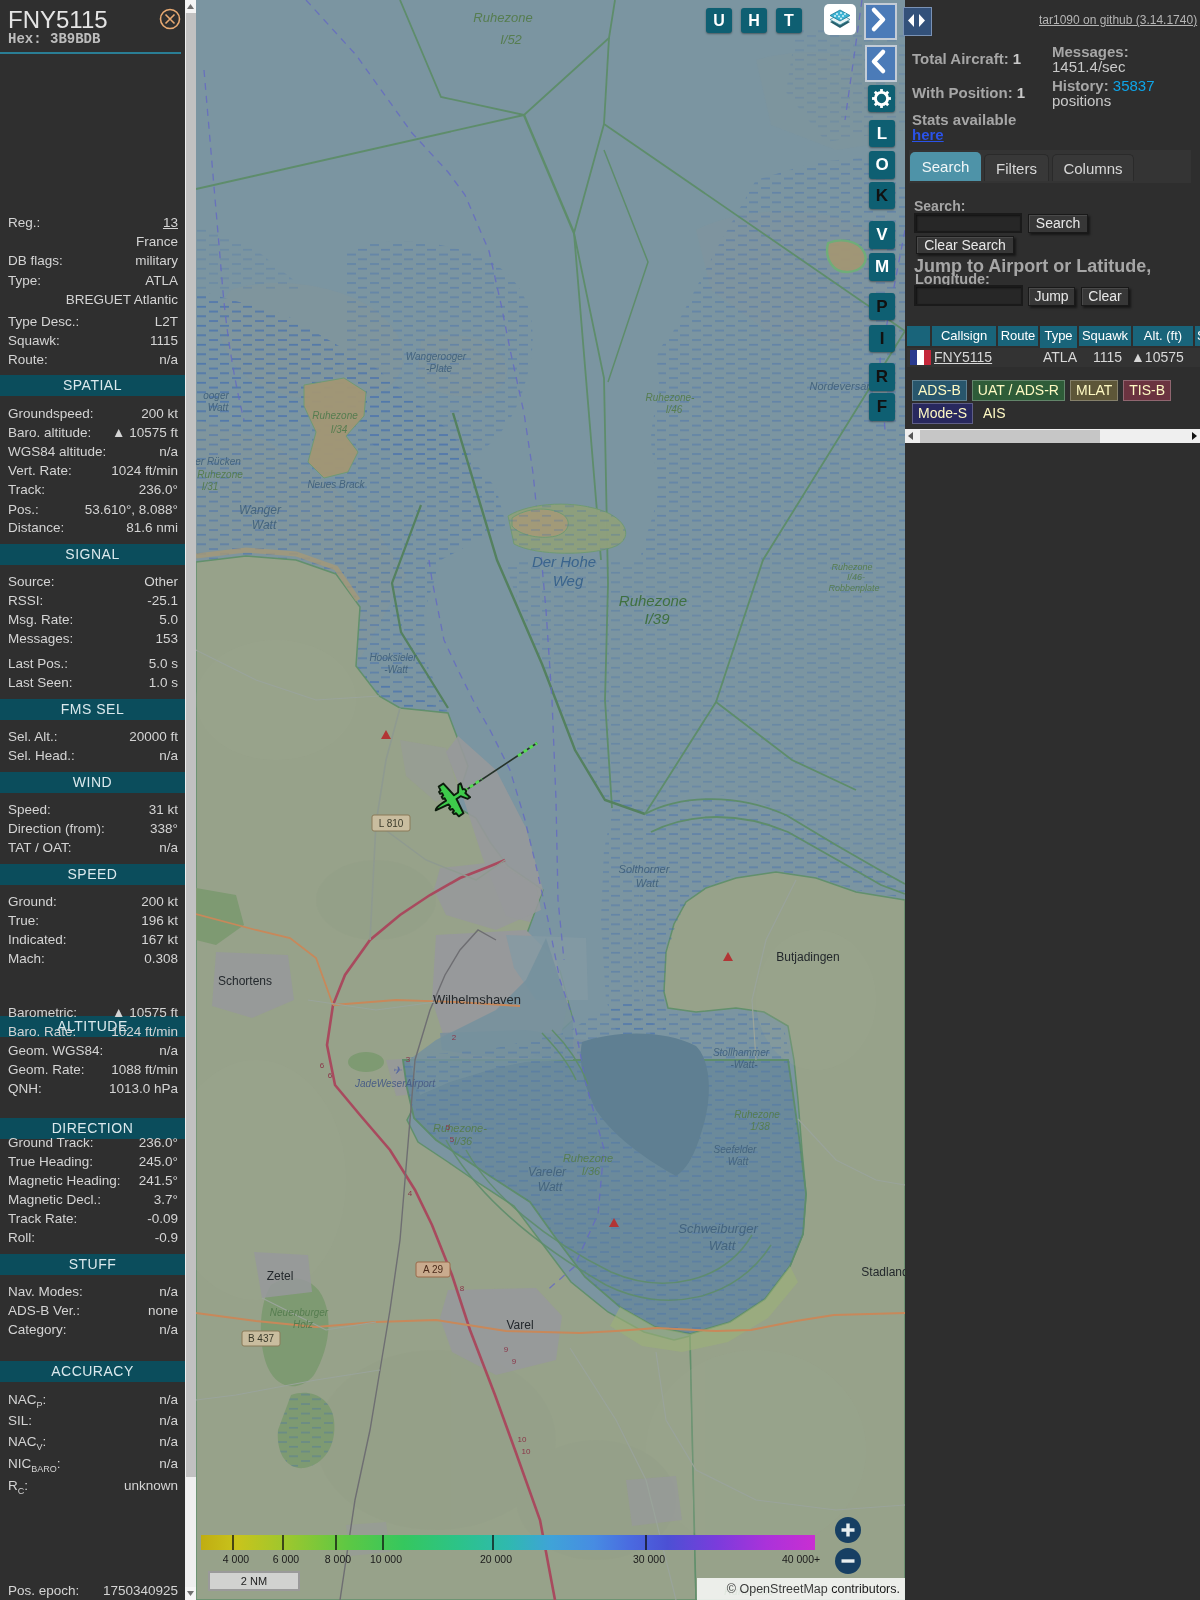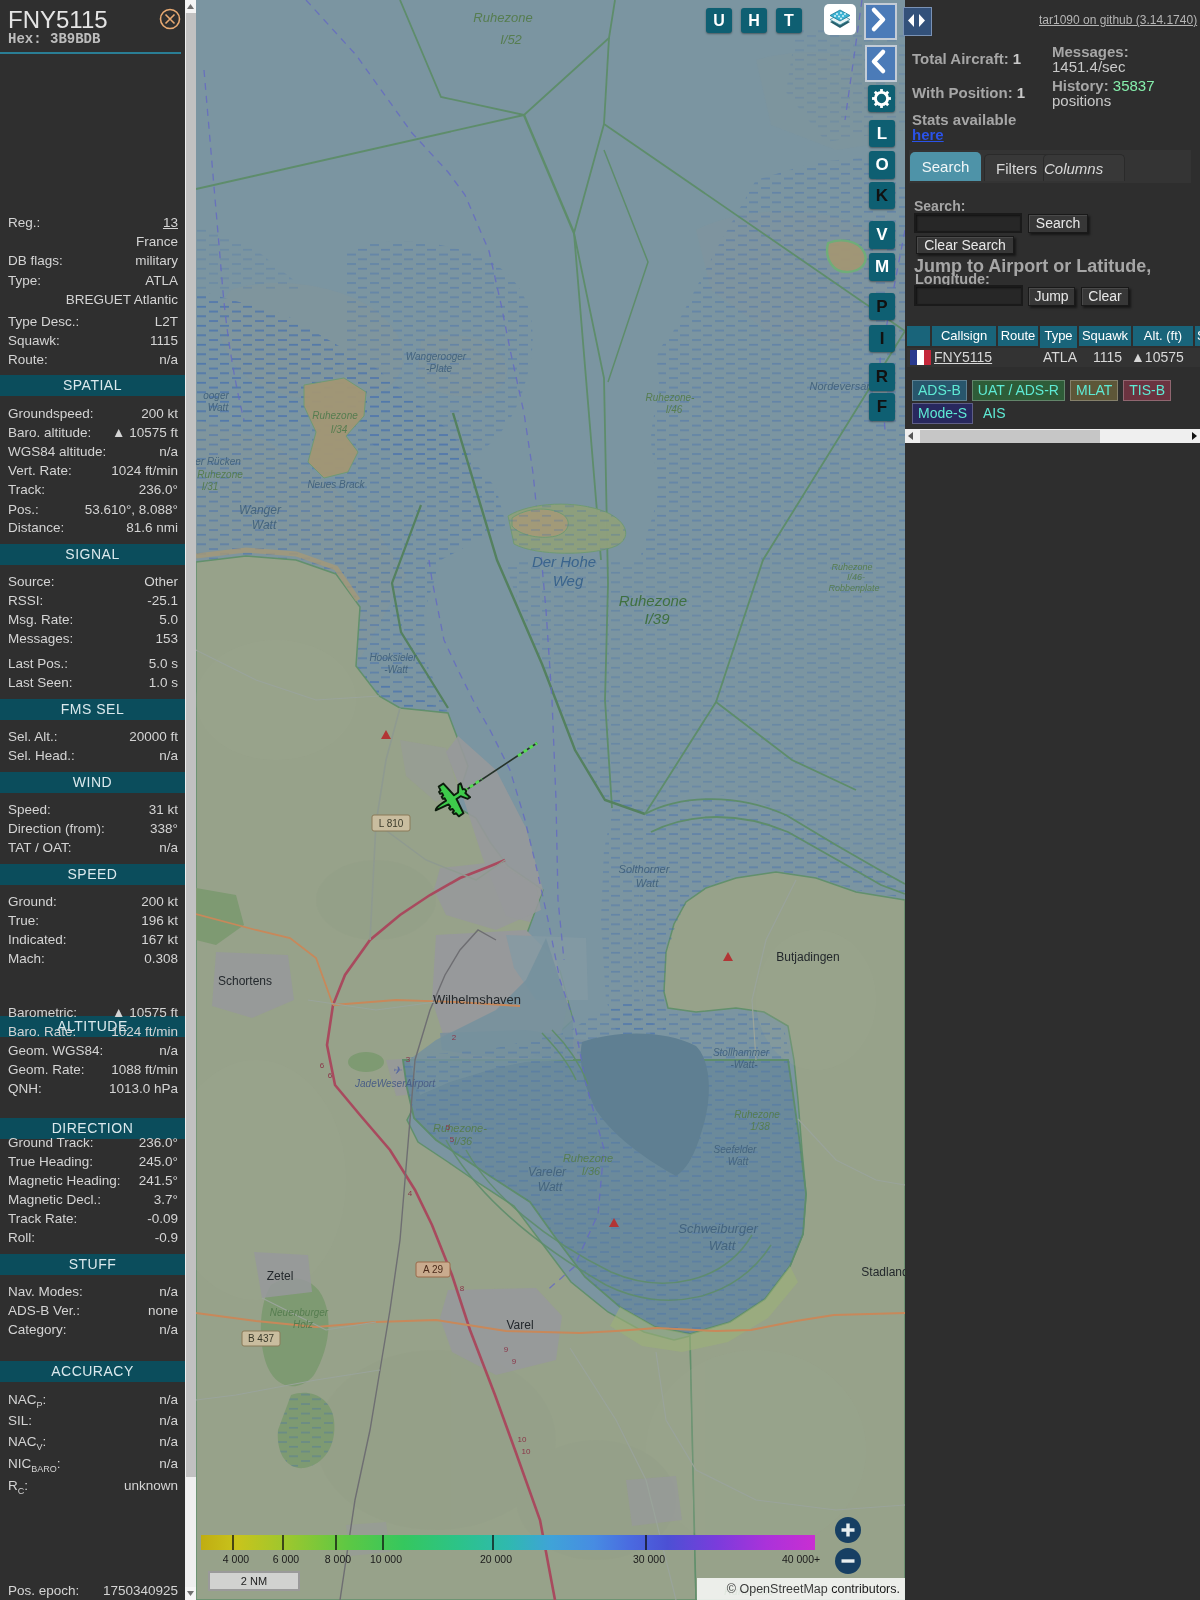--- a/index.html
+++ b/index.html
@@ -7,21 +7,21 @@
   #sidebar{position:absolute;left:0;top:0;width:185px;height:1600px;background:#2f2f2f;overflow:hidden;}
   .kv{position:absolute;left:8px;width:170px;height:19px;font-size:13.5px;color:#d4d4d4;line-height:19px;white-space:nowrap;}
   .kv .v{float:right;}
   .sec{position:absolute;left:0;width:185px;height:21px;background:#0b4d5c;color:#dbe9ed;text-align:center;font-size:14px;line-height:21px;letter-spacing:0.5px;}
   sub{font-size:9px;}
   #sbscroll{position:absolute;left:185px;top:0;width:11px;height:1600px;background:#efefef;}
   #rpanel{position:absolute;left:905px;top:0;width:295px;height:1600px;background:#2e2e2e;}
   .rtxt{position:absolute;color:#a6a6a6;font-weight:bold;font-size:15px;white-space:nowrap;}
   .btn3{position:absolute;background:#373737;border:1px solid #191919;box-shadow:1px 1px 0 #4a4a4a inset,2px 2px 2px rgba(0,0,0,.5);color:#e8e8e8;font-size:14px;text-align:center;}
   .inp{position:absolute;background:#272727;border:2px solid #1a1a1a;box-shadow:1px 1px 2px #111 inset;}
-  .tag{display:inline-block;height:17px;line-height:17px;padding:1px 5px;font-size:14px;color:#5eead4;margin-right:5px;border:1px solid rgba(255,255,255,.25);}
+  .tag{display:inline-block;height:17px;line-height:17px;padding:1px 5px;font-size:14px;color:#fef9c3;margin-right:5px;border:1px solid rgba(255,255,255,.25);}
   .mbtn{position:absolute;background:#0e5f72;color:#fff;text-align:center;font-weight:bold;border-radius:3px;box-shadow:0 1px 2px rgba(0,0,0,.4);}
 </style>
 </head>
 <body>
 
 <div id="sidebar">
   <div class="abs" style="left:8px;top:6px;font-size:24px;color:#e4e4e4;">FNY5115</div>
   <svg class="abs" style="left:159px;top:8px;" width="22" height="22" viewBox="0 0 22 22">
     <circle cx="11" cy="11" r="9.5" fill="none" stroke="#e8aa72" stroke-width="1.6"></circle>
     <path d="M6.5,6.5 L15.5,15.5 M15.5,6.5 L6.5,15.5" stroke="#e8aa72" stroke-width="1.6"></path>
@@ -456,29 +456,29 @@
   <div class="abs" style="left:-2px;top:7px;width:27px;height:27px;background:#33517a;border:1.5px solid #7a92b5;"></div>
   <svg class="abs" style="left:-2px;top:7px;" width="27" height="27">
       <path d="M11,7 L5,13.5 L11,20 Z M16,7 L22,13.5 L16,20 Z" fill="#fff"></path>
     </svg>
   <div class="abs" style="left:134px;top:13px;width:153px;font-size:12px;color:#b5b5b5;text-decoration:underline;text-align:right;white-space:nowrap;">tar1090 on github (3.14.1740)</div>
 
   <div class="rtxt" style="left:7px;top:50px;">Total Aircraft: <span style="color:#c9c9c9;">1</span></div>
   <div class="rtxt" style="left:147px;top:43px;">Messages:</div>
   <div class="abs" style="left:147px;top:58px;font-size:15px;color:#c9c9c9;">1451.4/sec</div>
   <div class="rtxt" style="left:7px;top:84px;">With Position: <span style="color:#c9c9c9;">1</span></div>
-  <div class="rtxt" style="left:147px;top:77px;">History: <span style="color:#86efac;font-weight:normal;">35837</span></div>
+  <div class="rtxt" style="left:147px;top:77px;">History: <span style="color:#0ea5e9;font-weight:normal;">35837</span></div>
   <div class="abs" style="left:147px;top:92px;font-size:15px;color:#c9c9c9;">positions</div>
   <div class="rtxt" style="left:7px;top:111px;">Stats available</div>
   <div class="abs" style="left:7px;top:126px;font-size:15px;font-weight:bold;color:#2a52e8;text-decoration:underline;">here</div>
 
   <div class="abs" style="left:4px;top:150px;width:282px;height:33px;background:#343434;"></div>
   <div class="abs" style="left:5px;top:152px;width:71px;height:29px;background:#4e93a8;border-radius:5px 5px 0 0;color:#f2f7f8;font-size:15px;text-align:center;line-height:29px;">Search</div>
   <div class="abs" style="left:79px;top:154px;width:65px;height:27px;background:#383838;border:1px solid #2a2a2a;border-bottom:none;border-radius:5px 5px 0 0;color:#d8d8d8;font-size:15px;text-align:center;line-height:27px;box-sizing:border-box;">Filters</div>
-  <div class="abs" style="left:138px;top:154px;width:82px;height:27px;background:#383838;border:1px solid #2a2a2a;border-bottom:none;border-radius:5px 5px 0 0;color:#d8d8d8;font-size:15px;line-height:27px;box-sizing:border-box;font-style:italic;">Columns</div>
+  <div class="abs" style="left:147px;top:154px;width:82px;height:27px;background:#383838;border:1px solid #2a2a2a;border-bottom:none;border-radius:5px 5px 0 0;color:#d8d8d8;font-size:15px;text-align:center;line-height:27px;box-sizing:border-box;">Columns</div>
 
   <div class="abs" style="left:9px;top:198px;font-size:14px;font-weight:bold;color:#a6a6a6;">Search:</div>
   <div class="inp" style="left:9px;top:213px;width:104px;height:16px;"></div>
   <div class="btn3" style="left:123px;top:214px;width:58px;height:17px;line-height:17px;">Search</div>
   <div class="btn3" style="left:11px;top:236px;width:96px;height:16px;line-height:16px;">Clear Search</div>
   <div class="abs" style="left:9px;top:256px;font-size:18px;font-weight:bold;color:#a6a6a6;">Jump to Airport or Latitude,</div>
   <div class="abs" style="left:10px;top:271px;font-size:14.5px;font-weight:bold;color:#a6a6a6;">Longitude:</div>
   <div class="inp" style="left:9px;top:285px;width:105px;height:17px;"></div>
   <div class="btn3" style="left:123px;top:287px;width:45px;height:17px;line-height:17px;">Jump</div>
   <div class="btn3" style="left:176px;top:287px;width:46px;height:17px;line-height:17px;">Clear</div>

